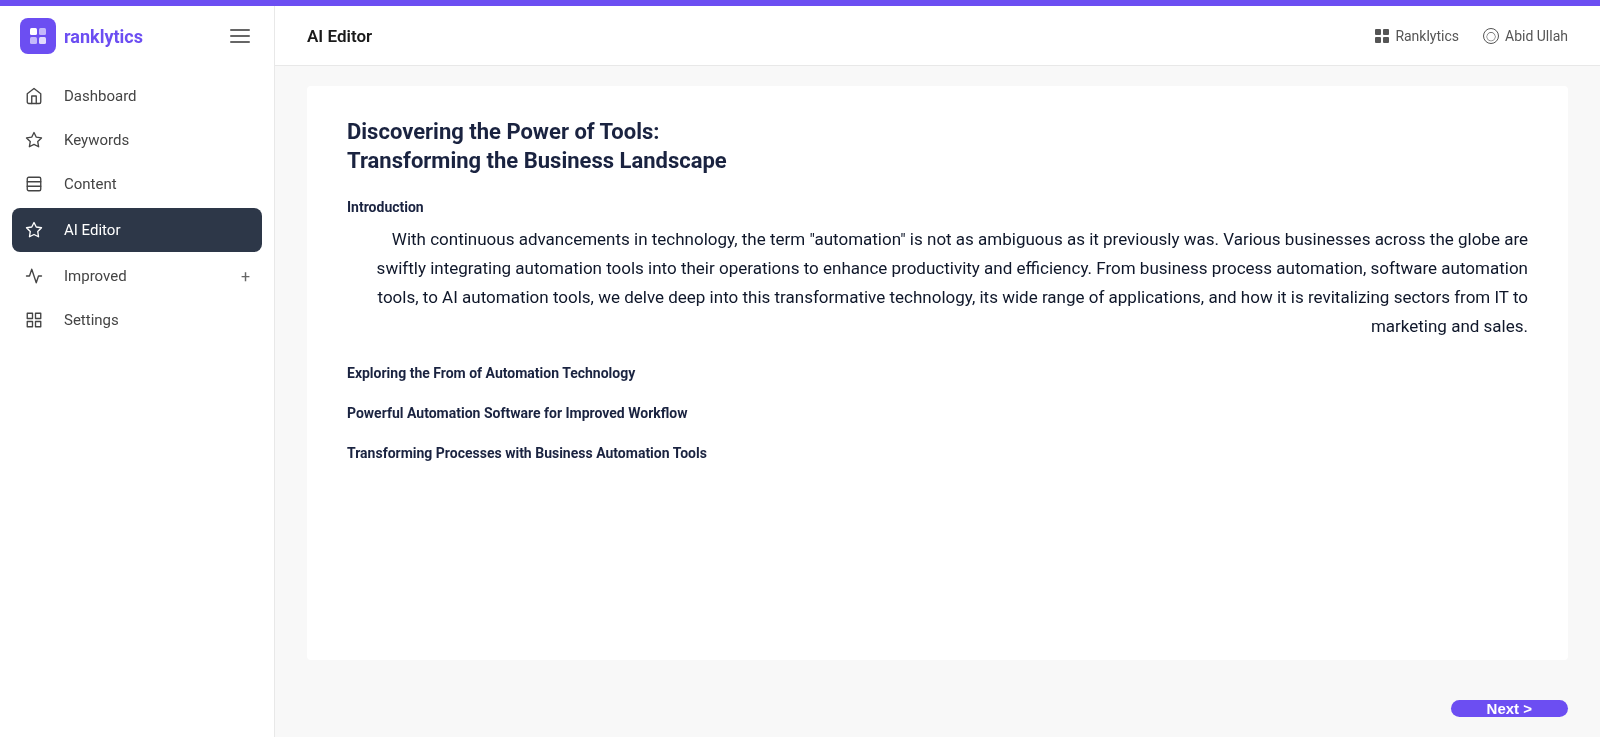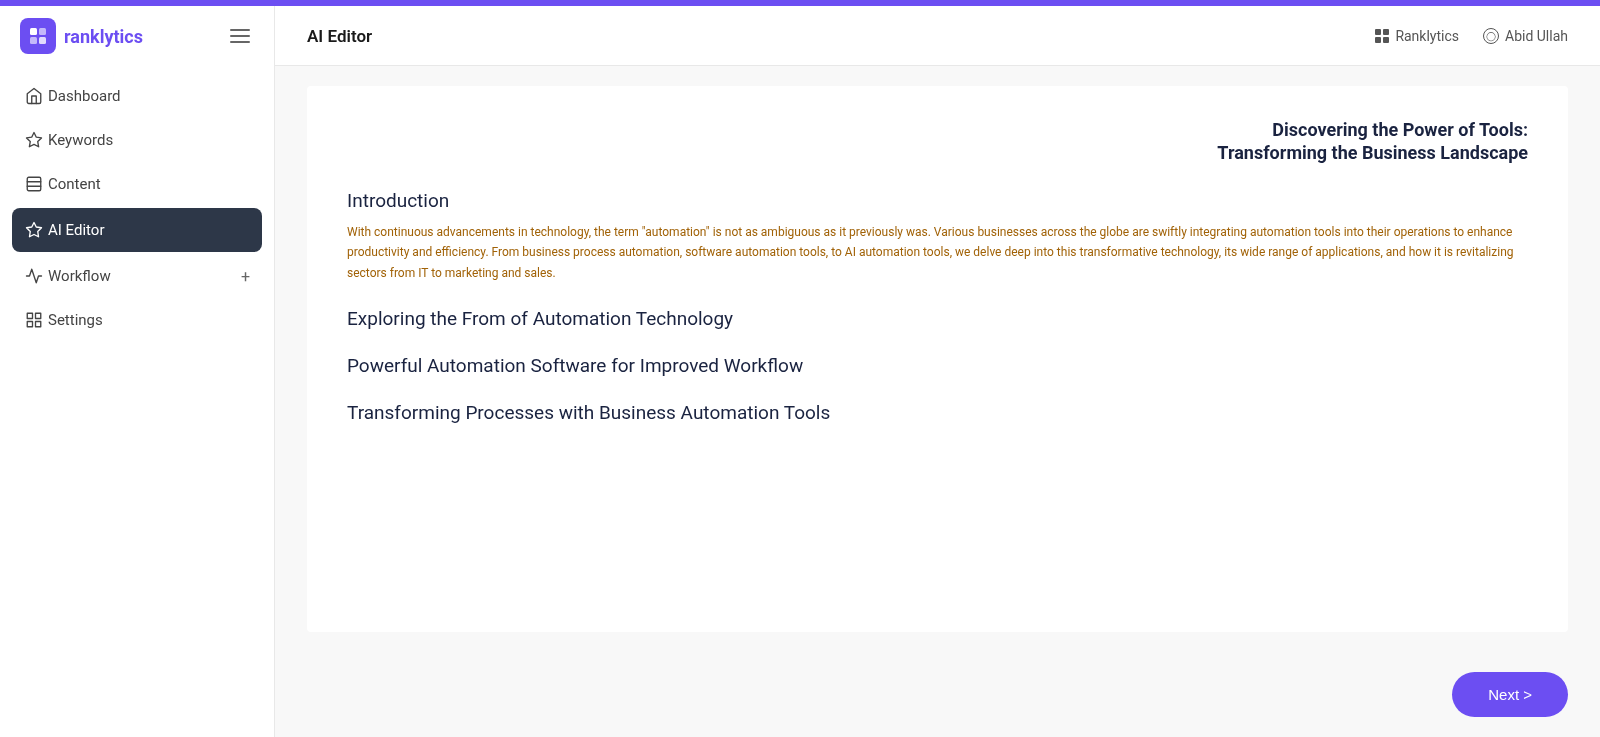--- a/index.html
+++ b/index.html
@@ -82,21 +82,21 @@
       border-radius: 2px;
     }
 
     .sidebar-nav {
       padding: 8px 0;
     }
 
     .nav-item {
       display: flex;
       align-items: center;
-      gap: 4px;
+      gap: 20px;
       padding: 12px 24px;
       cursor: pointer;
       color: #444;
       font-size: 15px;
       border-radius: 0;
       transition: background 0.15s;
     }
 
     .nav-item.active {
       background: #2d3748;
@@ -173,58 +173,58 @@
     .article-container {
       background: #ffffff;
       margin: 20px 32px;
       border-radius: 4px;
       padding: 32px 40px;
       flex: 1;
       position: relative;
     }
 
     .article-title {
-      font-size: 18px;
+      font-size: 22px;
       font-weight: 700;
       color: #1a2340;
       margin-bottom: 24px;
       line-height: 1.3;
-      text-align: right;
     }
 
     .article-section-title {
-      font-size: 19px;
-      font-weight: 400;
+      font-size: 14px;
+      font-weight: 700;
       color: #1a2340;
       margin-bottom: 10px;
       margin-top: 24px;
     }
 
     .article-body {
-      font-size: 12px;
-      color: #a16207;
+      font-size: 17px;
+      color: #0f172a;
       line-height: 1.7;
       margin-bottom: 16px;
+      text-align: right;
     }
 
     .next-btn-container {
       display: flex;
       justify-content: flex-end;
       padding: 20px 32px;
       background: #f8f8f8;
     }
 
     .next-btn {
       background: #6c4ef2;
       color: #fff;
       border: none;
       border-radius: 24px;
-      padding: 14px 36px;
+      padding: 0 36px;
       font-size: 15px;
-      font-weight: 400;
+      font-weight: 700;
       cursor: pointer;
       transition: background 0.15s;
     }
 
     
     .brand-grid {
       display: grid;
       grid-template-columns: 1fr 1fr;
       gap: 2px;
       width: 14px;
@@ -312,21 +312,21 @@
         </span>
         <span>AI Editor</span>
       </div>
 
       <div class="nav-item">
         <span class="nav-icon">
           <svg width="18" height="18" viewBox="0 0 24 24" fill="none" stroke="currentColor" stroke-width="1.8" stroke-linecap="round" stroke-linejoin="round">
             <polyline points="22 12 18 12 15 21 9 3 6 12 2 12"></polyline>
           </svg>
         </span>
-        <span>Workflow</span>
+        <span>Improved</span>
         <span class="nav-plus">+</span>
       </div>
 
       <div class="nav-item">
         <span class="nav-icon">
           <svg width="18" height="18" viewBox="0 0 24 24" fill="none" stroke="currentColor" stroke-width="1.8" stroke-linecap="round" stroke-linejoin="round">
             <rect x="3" y="3" width="7" height="7"></rect>
               <rect x="14" y="3" width="7" height="7"></rect>
               <rect x="3" y="14" width="7" height="7"></rect>
               <rect x="14" y="14" width="7" height="7"></rect>

